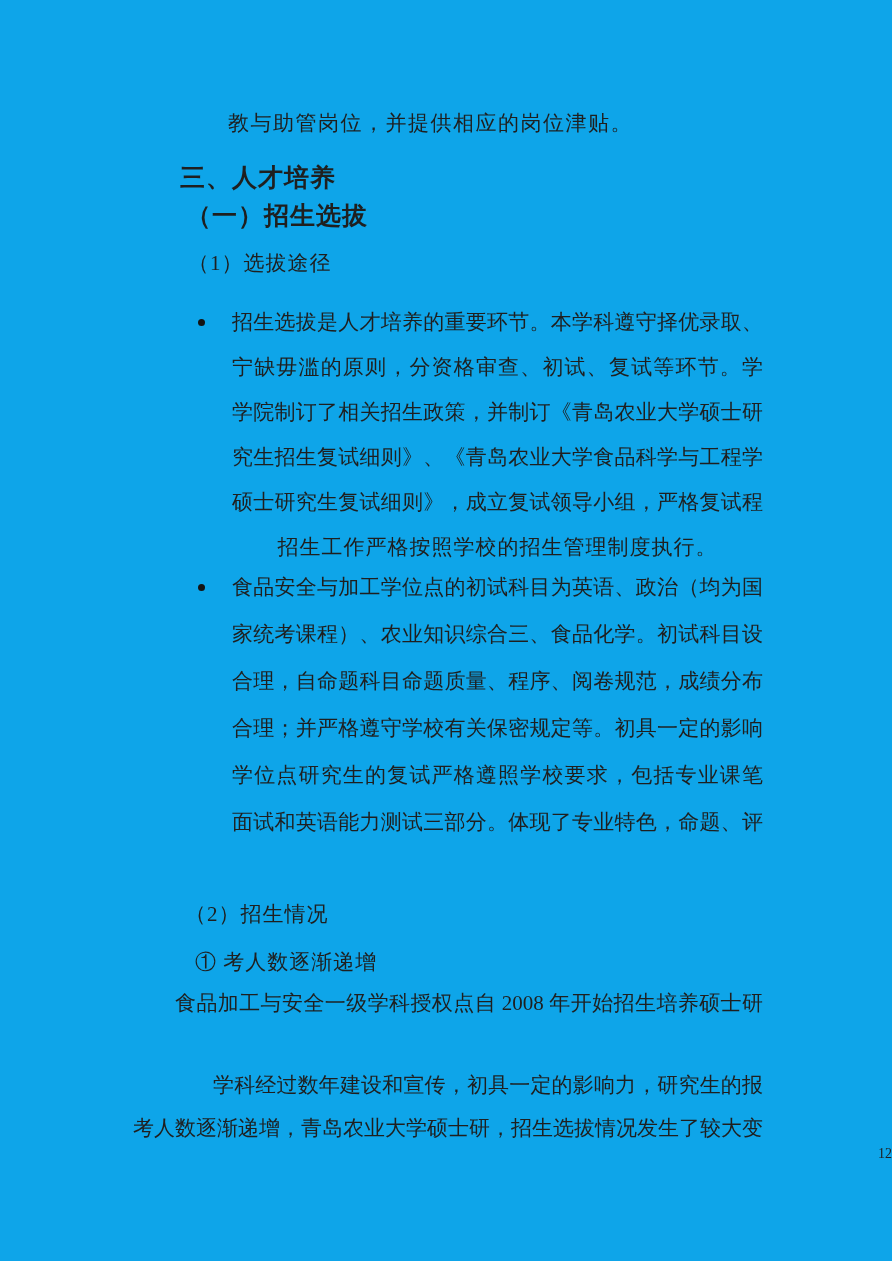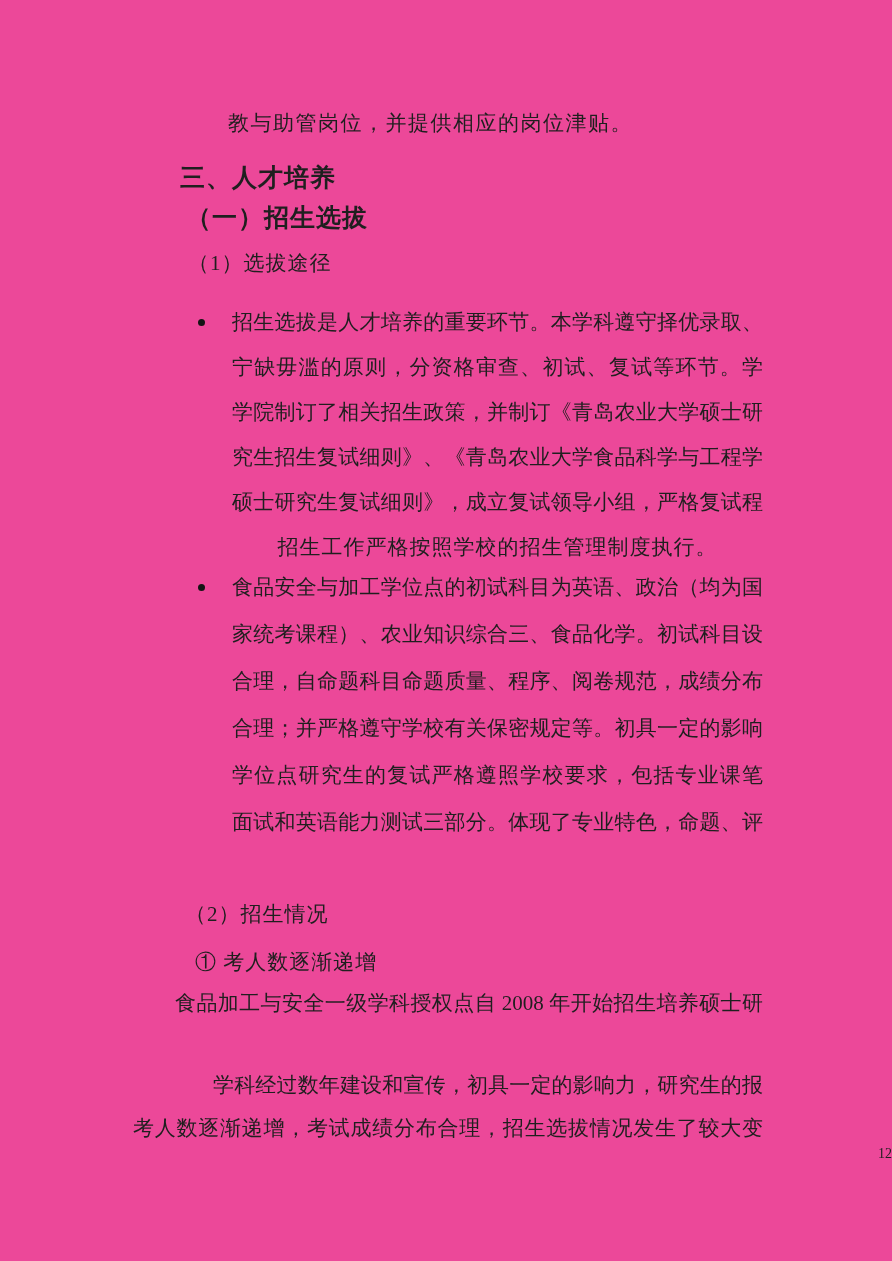--- a/index.html
+++ b/index.html
@@ -1,40 +1,40 @@
 <!DOCTYPE html>
 <html><head>
 <meta charset="utf-8">
 <style>
   html,body { margin:0; padding:0; background:#e8e8e8; }
   .page {
     position: relative;
     width: 892px;
     height: 1261px;
     margin: 0 auto;
-    background: #ec4899;
+    background: #0ea5e9;
     color: #1f1f1f;
     font-family: "Liberation Serif", "DejaVu Serif", serif;
     overflow: hidden;
   }
   .abs { position: absolute; }
   .body-text { font-size: 21px; }
   .jline { text-align: justify; text-align-last: justify; overflow: hidden; }
   .lastline { text-align: center; letter-spacing: 1px; overflow: hidden; }
 
   .continuation { left: 228px; top: 108px; line-height: 30px; letter-spacing: 1.5px; }
 
   .h1 {
     left: 180px; top: 158px;
     font-family: "Liberation Sans", "DejaVu Sans", sans-serif;
     font-weight: bold; font-size: 25px; line-height: 38px; letter-spacing: 1px;
   }
   .h2 {
     left: 186px; top: 200px;
-    font-family: Liberation Serif, serif;
+    font-family: Liberation Mono, monospace;
     font-weight: bold; font-size: 25px; line-height: 36px; letter-spacing: 1px;
   }
   .sub { line-height: 32px; letter-spacing: 1px; }
   .sub1 { left: 188px; top: 247px; }
   .sub2 { left: 185px; top: 898px; }
   .sub3 { left: 195px; top: 946px; }
 
   .bullet { left: 232px; width: 531px; }
   .bullet1 { top: 300px; }
   .bullet2 { top: 564px; }
@@ -98,18 +98,18 @@
   <div class="abs body-text sub sub2">（2）招生情况</div>
 
   <div class="abs body-text sub sub3">① 考人数逐渐递增</div>
 
   <div class="abs body-text para para1">
     <div class="pline jline indent2">食品加工与安全一级学科授权点自 2008 年开始招生培养硕士研</div>
   </div>
 
   <div class="abs body-text para para2">
     <div class="pline jline indent4">学科经过数年建设和宣传，初具一定的影响力，研究生的报</div>
-    <div class="pline jline">考人数逐渐递增，考试成绩分布合理，招生选拔情况发生了较大变</div>
+    <div class="pline jline">考人数逐渐递增，青岛农业大学硕士研，招生选拔情况发生了较大变</div>
   </div>
 
   <div class="abs pagenum">12</div>
 
 </div>
 
 </body></html>

